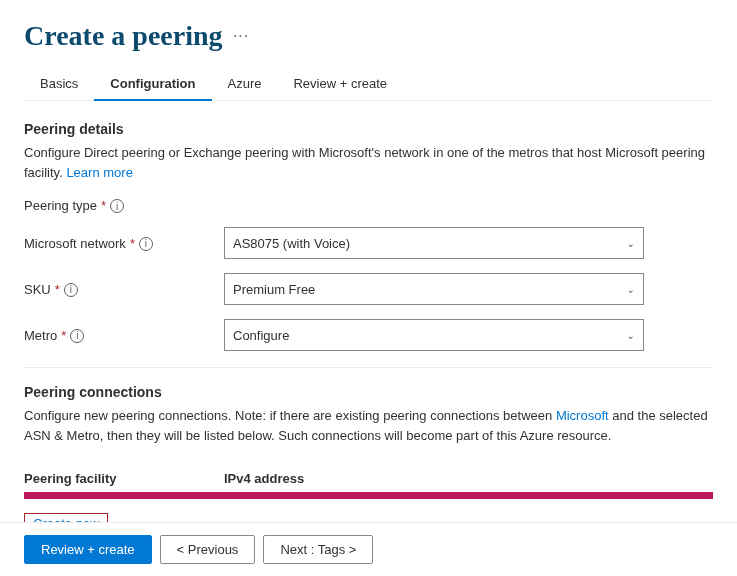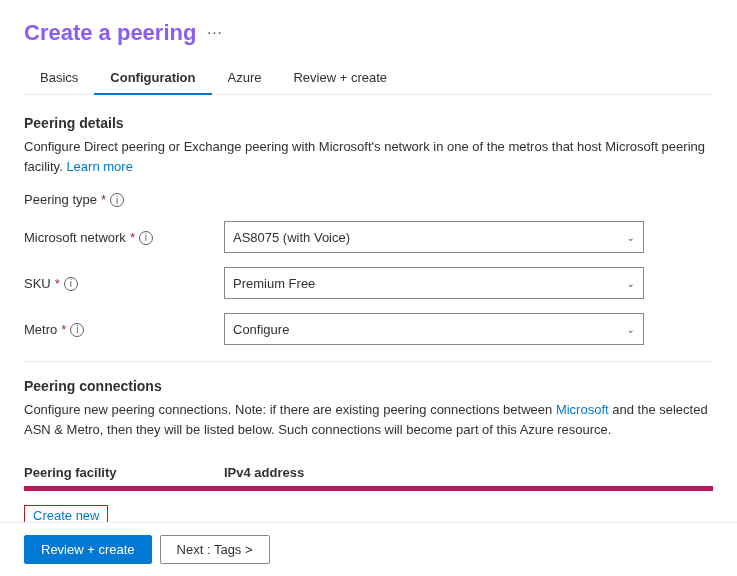--- a/index.html
+++ b/index.html
@@ -14,23 +14,24 @@
     .page-container {
       padding: 20px 24px 0 24px;
     }
     .page-title-row {
       display: flex;
       align-items: center;
       gap: 10px;
       margin-bottom: 16px;
     }
     .page-title {
-      font-size: 22px;
-      font-weight: 600;
-      color: #8b5cf6;
+      font-size: 28px;
+      font-weight: 600;
+      color: #0c4a6e;
+      font-family: Liberation Serif, serif;
     }
     .ellipsis-icon {
       font-size: 16px;
       color: #605e5c;
       cursor: pointer;
     }
     .tabs {
       display: flex;
       gap: 0;
       border-bottom: 1px solid #edebe9;
@@ -153,21 +154,21 @@
       line-height: 1.5;
       margin-bottom: 20px;
     }
     .connections-desc a {
       color: #0078d4;
       text-decoration: none;
     }
     .table-header {
       display: flex;
       padding: 6px 0;
-      border-bottom: 5px solid #be185d;
+      border-bottom: 7px solid #be185d;
       margin-bottom: 8px;
     }
     .table-col-facility {
       width: 200px;
       font-size: 13px;
       font-weight: 600;
       color: #323130;
     }
     .table-col-ipv4 {
       width: 180px;
@@ -314,14 +315,15 @@
     <div style="padding: 6px 0;">
       <a class="create-new-btn" href="#">
         <span>Create new</span>
       </a>
     </div>
   </div>
 </div>
 
 <div class="footer">
   <button class="btn-primary">Review + create</button>
+  <button class="btn-secondary">&lt; Previous</button>
   <button class="btn-secondary">Next : Tags &gt;</button>
 </div>
 
 </body></html>

